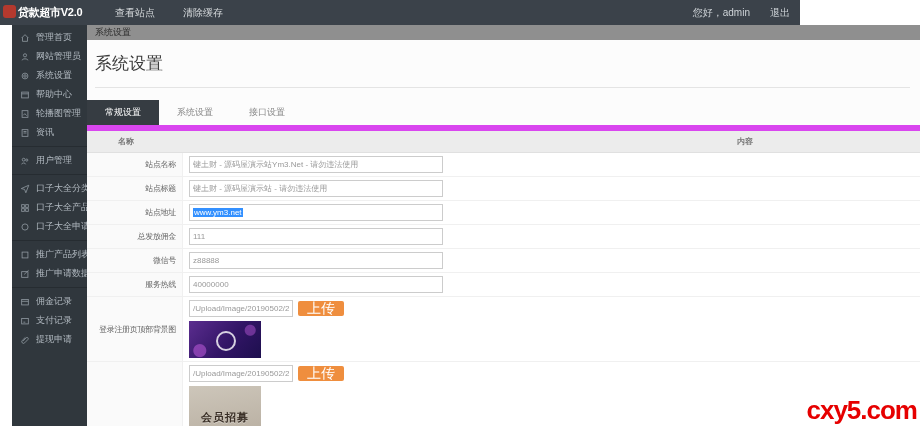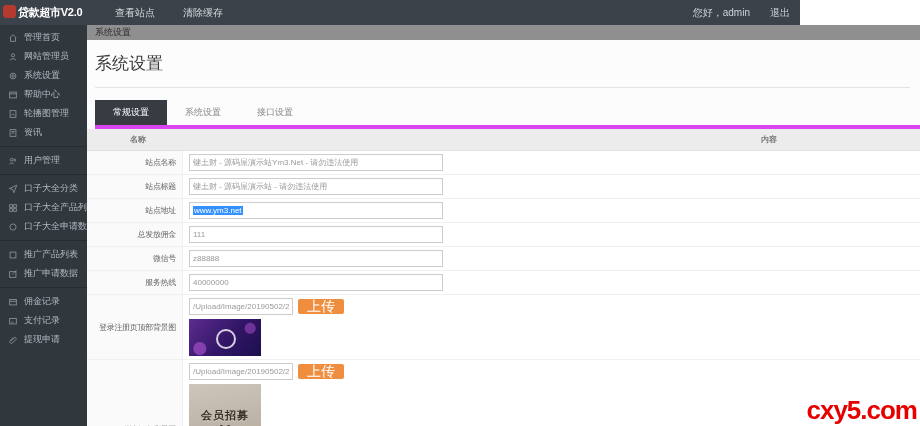--- a/index.html
+++ b/index.html
@@ -12,42 +12,42 @@
   .logo-mark{position:absolute;left:3px;top:5px;width:13px;height:13px;background:#c2392b;
              border-radius:3px;opacity:.9}
   .logo{width:87px;box-sizing:border-box;padding-left:18px;font-weight:bold;font-size:11px;
         color:#fff;white-space:nowrap;letter-spacing:-.3px}
   .topmenu{display:flex;margin-left:14px}
   .topmenu .titem{padding:0 14px;font-size:10px;line-height:25px;color:#d4d8db;cursor:pointer}
   .topbar-right{margin-left:auto;display:flex;align-items:center;font-size:10px;
                 padding-right:10px;gap:20px;color:#cfd4d8}
 
   
-  .sidebar{position:absolute;top:25px;left:0;bottom:0;width:95px;background:#30373d;
+  .sidebar{position:absolute;top:25px;left:12px;bottom:0;width:95px;background:#30373d;
            padding-top:3px;box-sizing:border-box}
   .side-item{display:flex;align-items:center;height:19px;padding-left:8px;font-size:9px;
              color:#b2bac1;gap:6px;cursor:pointer;white-space:nowrap}
   .side-item svg{width:10px;height:10px;stroke:#8d969e;fill:none;stroke-width:1;flex:0 0 auto}
   .group-divider{border-top:1px solid #262c31;margin:4px 0}
 
   
   .main{position:absolute;left:87px;top:25px;right:0;bottom:0;background:#fcfcfc}
   .breadcrumb{height:15px;background:#8f8f8f;font-size:9px;color:#2d2d2d;line-height:15px;
               padding-left:8px}
   .content{padding-top:6px}
   .page-title{font-size:17px;color:#3c3c3c;font-weight:400;margin:6px 0 12px 8px}
   .rule{border:none;border-top:1px solid #e4e4e4;margin:0 10px 12px 8px}
-  .tabs{display:flex;border-bottom:4px solid #d946ef;margin-left:8px}
+  .tabs{display:flex;border-bottom:6px solid #d946ef;}
   .tab{padding:6px 18px;font-size:9px;color:#8a8a8a;cursor:pointer;text-align:center}
   .tab.active{background:#363c42;color:#fff}
 
   
   .stable{width:100%;font-size:8px;color:#555;border-bottom:1px solid #ececec}
   .thead{display:flex;background:#ececec;border-bottom:1px solid #e0e0e0}
-  .th-name{width:78px;text-align:center;padding:5px 12px;color:#777;font-weight:bold}
+  .th-name{width:78px;text-align:center;padding:5px 0;color:#777;font-weight:bold}
   .th-content{flex:1;padding:5px 0;color:#777;font-weight:bold}
   .th-content span{margin-left:572px}
   .trow{display:flex;align-items:center;border-bottom:1px solid #f0f0f0;background:#fff}
   .cell-label{width:96px;box-sizing:border-box;text-align:left;padding:4px 6px 4px 2px;
               color:#666;background:#fafafa;align-self:stretch;display:flex;
               align-items:center;justify-content:flex-end;letter-spacing:-.3px;
               border-right:1px solid #f0f0f0}
   .cell-content{flex:1;padding:3px 0 3px 6px}
   input.txt{width:246px;height:13px;border:1px solid #ccc;font-size:8px;color:#999;
             padding:1px 3px;background:#fff;font-family:Liberation Sans, sans-serif}

